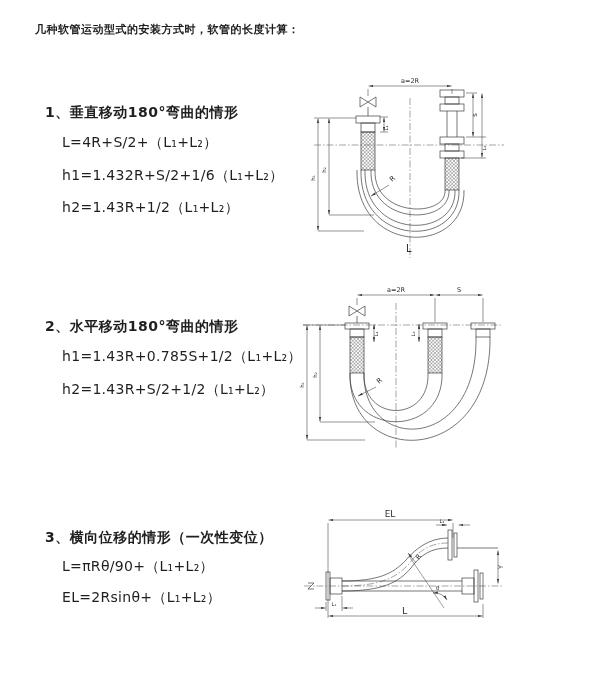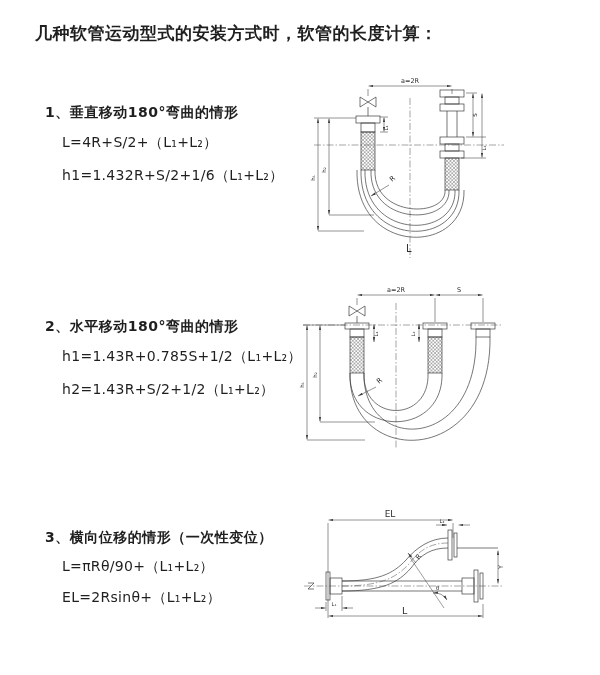--- a/index.html
+++ b/index.html
@@ -1,18 +1,18 @@
 <!DOCTYPE html>
 <html><head>
 <meta charset="utf-8">
 <style>
   html,body{margin:0;padding:0;background:#fff;}
   .page{position:relative;width:600px;height:675px;background:#ffffff;overflow:hidden;
         font-family:"DejaVu Sans","Liberation Sans",sans-serif;color:#1f1f1f;}
-  .title{position:absolute;left:35px;top:22px;font-size:17px;font-weight:bold;letter-spacing:.5px;}
+  .title{position:absolute;left:35px;top:22px;font-size:11px;font-weight:bold;letter-spacing:.5px;}
   .sec{position:absolute;left:45px;}
   .heading{font-size:14px;font-weight:bold;letter-spacing:.5px;}
   .formulas{margin:4px 0 0 17px;}
   .formula{font-size:14px;letter-spacing:.3px;height:32.5px;line-height:32.5px;white-space:nowrap;}
   .sec3 .formula{height:30.5px;line-height:30.5px;}
   svg.diag{position:absolute;}
   svg.diag text{fill:#2e2e2e;stroke:none;font-family:"DejaVu Sans",sans-serif;}
   .cad{stroke:#3c3c3c;fill:none;stroke-width:.7;}
   .dim{stroke:#3c3c3c;fill:none;stroke-width:.55;}
   .cl{stroke:#4a4a4a;fill:none;stroke-width:.5;stroke-dasharray:7 2 1.5 2;}
@@ -22,20 +22,21 @@
 
 <div class="page">
 
   <div class="title">几种软管运动型式的安装方式时，软管的长度计算：</div>
 
   <section class="sec" style="top:104px">
     <div class="heading">1、垂直移动180°弯曲的情形</div>
     <div class="formulas">
       <div class="formula">L=4R+S/2+（L₁+L₂）</div>
       <div class="formula">h1=1.432R+S/2+1/6（L₁+L₂）</div>
+      <div class="formula">h2=1.43R+1/2（L₁+L₂）</div>
     </div>
   </section>
 
   <section class="sec" style="top:318px">
     <div class="heading">2、水平移动180°弯曲的情形</div>
     <div class="formulas">
       <div class="formula">h1=1.43R+0.785S+1/2（L₁+L₂）</div>
       <div class="formula">h2=1.43R+S/2+1/2（L₁+L₂）</div>
     </div>
   </section>

